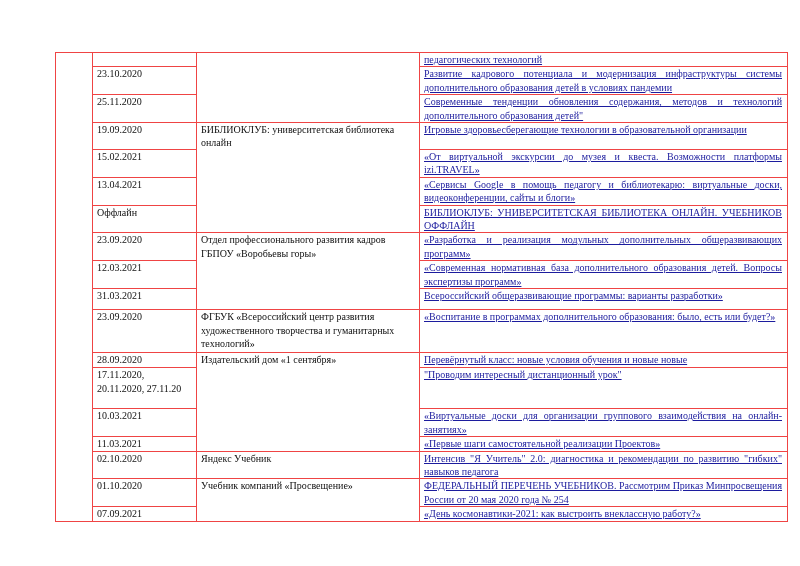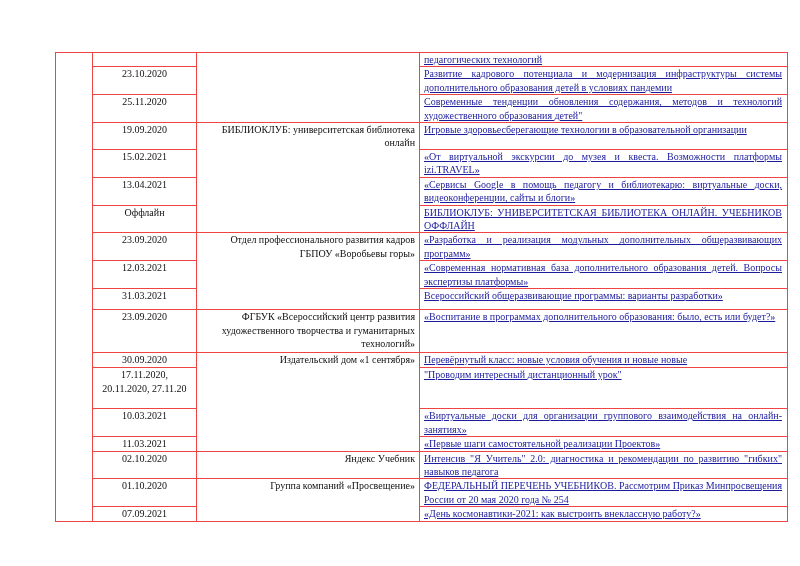--- a/index.html
+++ b/index.html
@@ -2,22 +2,22 @@
 <html><head>
 <meta charset="utf-8">
 <style>
   html, body { margin:0; padding:0; background:#ffffff; }
   body { width:800px; height:566px; position:relative; overflow:hidden;
          font-family:"Liberation Serif","DejaVu Serif",serif; color:#111; }
   .page { position:absolute; left:0; top:0; width:800px; height:566px; background:#fff; }
   table.doc { position:absolute; left:55px; top:52px; width:733px; border-collapse:collapse; table-layout:fixed; }
   table.doc td { border:1px solid #ef4444; vertical-align:top; padding:0 4px; font-size:10px; line-height:13.4px; overflow:hidden; }
   table.doc td.c1 { width:36px; padding:0; }
-  table.doc td.c2 { width:95px;text-align:center; }
-  table.doc td.c3 { width:214px;text-align:right; }
+  table.doc td.c2 { width:95px; }
+  table.doc td.c3 { width:214px; }
   table.doc td.c4 { text-align:justify; text-align-last:left; padding:0 5px 0 4px; }
   a.lnk { color:#1c1c9e; text-decoration:underline; }
 </style>
 </head>
 <body>
 
 <div class="page">
   <table class="doc">
     <tbody>
       <tr style="height:14px">
@@ -25,21 +25,21 @@
         <td class="c2"></td>
         <td class="c3" rowspan="3"></td>
         <td class="c4"><a class="lnk">педагогических технологий</a></td>
       </tr>
       <tr style="height:27px">
         <td class="c2">23.10.2020</td>
         <td class="c4"><a class="lnk">Развитие кадрового потенциала и модернизация инфраструктуры системы дополнительного образования детей в условиях пандемии</a></td>
       </tr>
       <tr style="height:27px">
         <td class="c2">25.11.2020</td>
-        <td class="c4"><a class="lnk">Современные тенденции обновления содержания, методов и технологий художественного образования детей"</a></td>
+        <td class="c4"><a class="lnk">Современные тенденции обновления содержания, методов и технологий дополнительного образования детей"</a></td>
       </tr>
       <tr style="height:27px">
         <td class="c2">19.09.2020</td>
         <td class="c3" rowspan="4">БИБЛИОКЛУБ: университетская библиотека онлайн</td>
         <td class="c4"><a class="lnk">Игровые здоровьесберегающие технологии в образовательной организации</a></td>
       </tr>
       <tr style="height:27px">
         <td class="c2">15.02.2021</td>
         <td class="c4"><a class="lnk">«От виртуальной экскурсии до музея и квеста. Возможности платформы izi.TRAVEL»</a></td>
       </tr>
@@ -51,33 +51,33 @@
         <td class="c2">Оффлайн</td>
         <td class="c4"><a class="lnk">БИБЛИОКЛУБ: УНИВЕРСИТЕТСКАЯ БИБЛИОТЕКА ОНЛАЙН. УЧЕБНИКОВ ОФФЛАЙН</a></td>
       </tr>
       <tr style="height:27px">
         <td class="c2">23.09.2020</td>
         <td class="c3" rowspan="3">Отдел профессионального развития кадров ГБПОУ «Воробьевы горы»</td>
         <td class="c4"><a class="lnk">«Разработка и реализация модульных дополнительных общеразвивающих программ»</a></td>
       </tr>
       <tr style="height:27px">
         <td class="c2">12.03.2021</td>
-        <td class="c4"><a class="lnk">«Современная нормативная база дополнительного образования детей. Вопросы экспертизы платформы»</a></td>
+        <td class="c4"><a class="lnk">«Современная нормативная база дополнительного образования детей. Вопросы экспертизы программ»</a></td>
       </tr>
       <tr style="height:21px">
         <td class="c2">31.03.2021</td>
         <td class="c4"><a class="lnk">Всероссийский общеразвивающие программы: варианты разработки»</a></td>
       </tr>
       <tr style="height:43px">
         <td class="c2">23.09.2020</td>
         <td class="c3">ФГБУК «Всероссийский центр развития художественного творчества и гуманитарных технологий»</td>
         <td class="c4"><a class="lnk">«Воспитание в программах дополнительного образования: было, есть или будет?»</a></td>
       </tr>
       <tr style="height:15px">
-        <td class="c2">30.09.2020</td>
+        <td class="c2">28.09.2020</td>
         <td class="c3" rowspan="4">Издательский дом «1 сентября»</td>
         <td class="c4"><a class="lnk">Перевёрнутый класс: новые условия обучения и новые новые</a></td>
       </tr>
       <tr style="height:41px">
         <td class="c2">17.11.2020, 20.11.2020, 27.11.20</td>
         <td class="c4"><a class="lnk">"Проводим интересный дистанционный урок"</a></td>
       </tr>
       <tr style="height:28px">
         <td class="c2">10.03.2021</td>
         <td class="c4"><a class="lnk">«Виртуальные доски для организации группового взаимодействия на онлайн-занятиях»</a></td>
@@ -86,21 +86,21 @@
         <td class="c2">11.03.2021</td>
         <td class="c4"><a class="lnk">«Первые шаги самостоятельной реализации Проектов»</a></td>
       </tr>
       <tr style="height:27px">
         <td class="c2">02.10.2020</td>
         <td class="c3">Яндекс Учебник</td>
         <td class="c4"><a class="lnk">Интенсив "Я Учитель" 2.0: диагностика и рекомендации по развитию "гибких" навыков педагога</a></td>
       </tr>
       <tr style="height:27px">
         <td class="c2">01.10.2020</td>
-        <td class="c3" rowspan="2">Группа компаний «Просвещение»</td>
+        <td class="c3" rowspan="2">Учебник компаний «Просвещение»</td>
         <td class="c4"><a class="lnk">ФЕДЕРАЛЬНЫЙ ПЕРЕЧЕНЬ УЧЕБНИКОВ. Рассмотрим Приказ Минпросвещения России от 20 мая 2020 года № 254</a></td>
       </tr>
       <tr style="height:14px">
         <td class="c2">07.09.2021</td>
         <td class="c4"><a class="lnk">«День космонавтики-2021: как выстроить внеклассную работу?»</a></td>
       </tr>
     </tbody>
   </table>
 </div>
 

